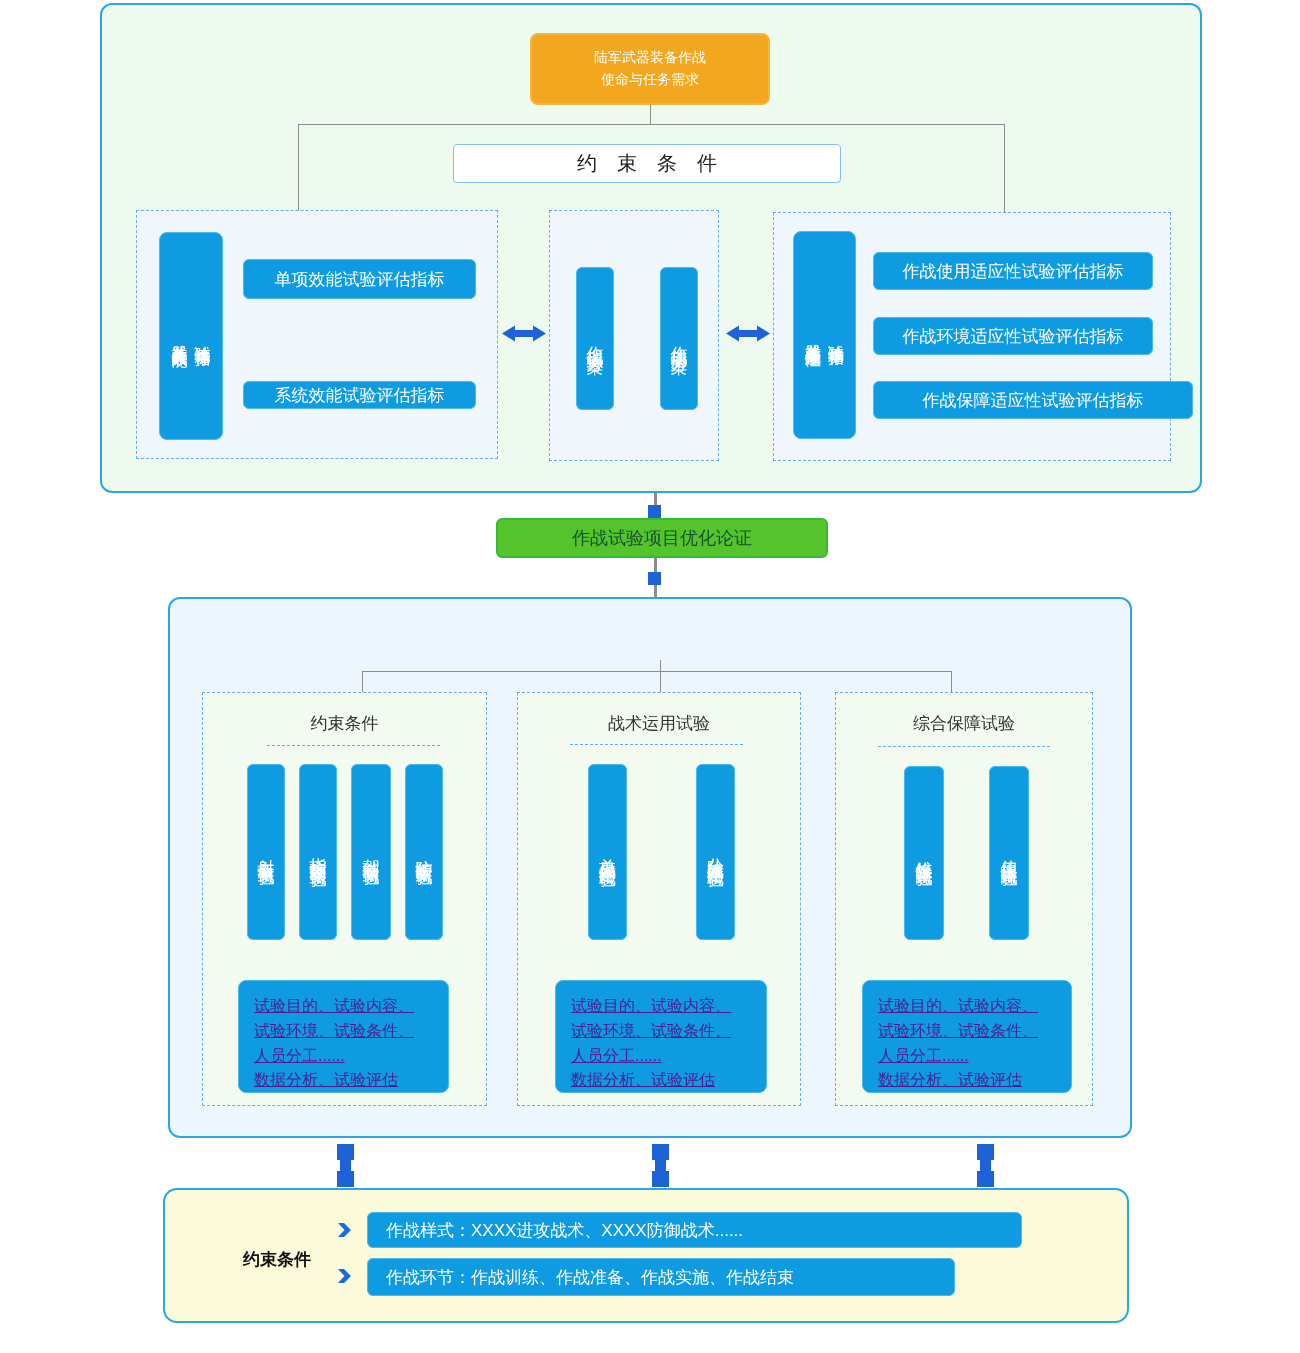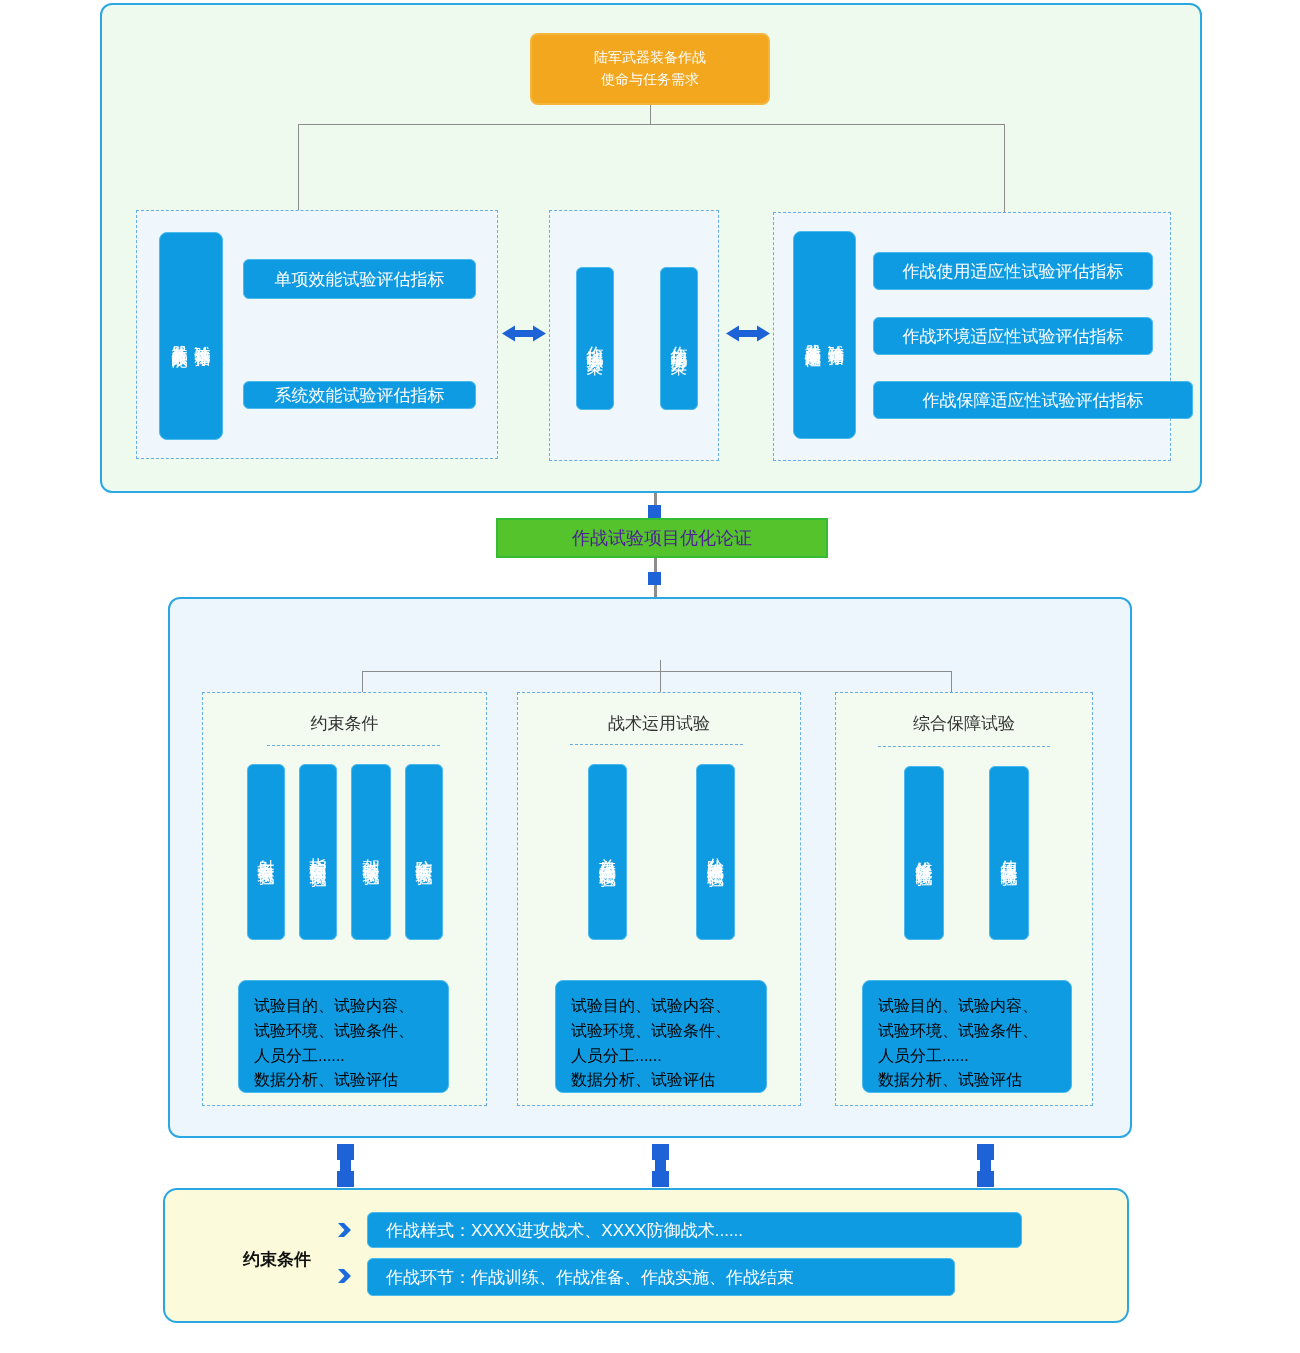--- a/index.html
+++ b/index.html
@@ -25,41 +25,41 @@
   .f17 { font-size:17px; }
 
   
   .vbox { writing-mode:vertical-rl; text-orientation:upright; letter-spacing:2px; line-height:1; }
   .vpair { display:flex; flex-direction:row; gap:7px; align-items:center; justify-content:center; }
   .vpair span { writing-mode:vertical-rl; text-orientation:upright; letter-spacing:1px; line-height:1; font-size:16px; }
 
   
   .orange { position:absolute; background:#F2A71E; border:2px solid #F5B43C; border-radius:8px;
             color:#fff; display:flex; align-items:center; justify-content:center; text-align:center; }
-  .green  { position:absolute; background:#54C32C; border:2px solid #35BC35; border-radius:0;
-            color:#4c1d95; display:flex; align-items:center; justify-content:center; font-size:18px; }
+  .green  { position:absolute; background:#54C32C; border:2px solid #35BC35; border-radius:6px;
+            color:#14532d; display:flex; align-items:center; justify-content:center; font-size:18px; }
 
   
   .hl { position:absolute; height:1px; background:#8C8C8C; }
   .vl { position:absolute; width:1px;  background:#8C8C8C; }
   .gline { position:absolute; width:3px; background:#8C8C8C; }
   .sq { position:absolute; width:13px; height:13px; background:#1E62D8; }
   .ibeam { position:absolute; width:17px; display:flex; flex-direction:column; align-items:center; }
   .ib-t,.ib-b { width:17px; height:16px; background:#1E62D8; }
   .ib-m { width:11px; height:11px; background:#1E62D8; }
 
   .constraint-box { position:absolute; background:#fff; border:1px solid #7FC0F0; border-radius:4px;
                     color:#222; font-size:20px; display:flex; align-items:center; justify-content:center; }
 
   .colhead { position:absolute; color:#333; font-size:17px; text-align:center; }
   .colsep  { position:absolute; border-top:1px dashed #66AEE3; height:0; }
 
   .detail { position:absolute; background:#0E9BE2; border:1px solid #4AB9EC; border-radius:8px;
-            color:#000000; font-size:16px; line-height:1.55; padding:13px 15px; text-align:left;
-            white-space:pre-line; }
+            color:#4c1d95; font-size:16px; line-height:1.55; padding:13px 15px; text-align:left;
+            white-space:pre-line;text-decoration:underline; }
 
   .prelines { white-space:pre-line; line-height:1.55; }
 
   .barlabel { position:absolute; color:#111; font-weight:bold; font-size:17px; text-align:center; }
   .bar { position:absolute; background:#0E9BE2; border:1px solid #4AB9EC; border-radius:6px;
          color:#fff; font-size:17px; display:flex; align-items:center; padding-left:18px; text-align:left; }
 </style>
 </head>
 <body>
 
@@ -68,20 +68,21 @@
   <div class="panel panel-green" style="left:100px;top:3px;width:1102px;height:490px;"></div>
 
   <div class="orange prelines" style="left:530px;top:33px;width:240px;height:72px;font-size:14px;">陆军武器装备作战
 使命与任务需求</div>
 
   <div class="vl" style="left:650px;top:105px;height:19px;"></div>
   <div class="hl" style="left:298px;top:124px;width:707px;"></div>
   <div class="vl" style="left:298px;top:124px;height:86px;"></div>
   <div class="vl" style="left:1004px;top:124px;height:88px;"></div>
 
+  <div class="constraint-box" style="left:453px;top:144px;width:388px;height:39px;">约　束　条　件</div>
 
   <div class="dashp dash-blue" style="left:136px;top:210px;width:362px;height:249px;"></div>
   <div class="blue vpair" style="left:159px;top:232px;width:64px;height:208px;border-radius:8px;">
     <span>武器装备作战效能</span>
     <span>试验评估指标</span>
   </div>
   <div class="blue f17" style="left:243px;top:259px;width:233px;height:40px;">单项效能试验评估指标</div>
   <div class="blue f17" style="left:243px;top:381px;width:233px;height:28px;">系统效能试验评估指标</div>
 
   <div class="dashp dash-blue" style="left:549px;top:210px;width:170px;height:251px;"></div>

